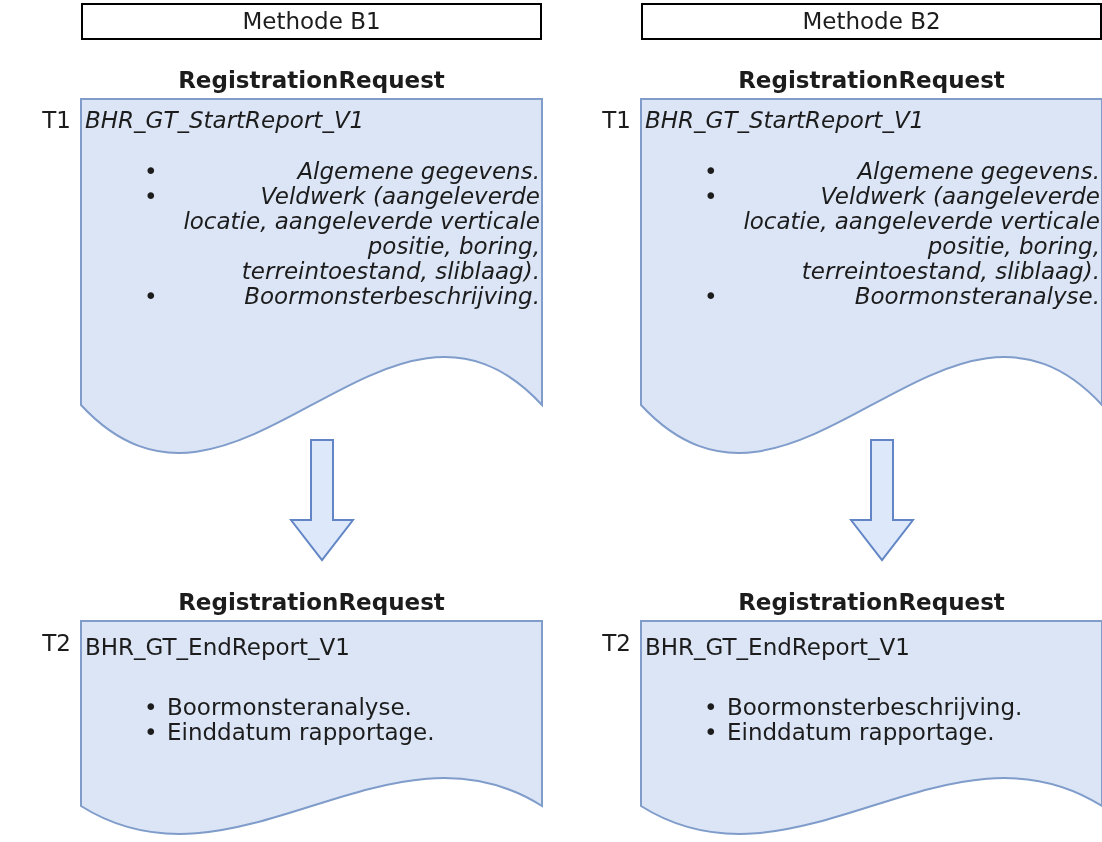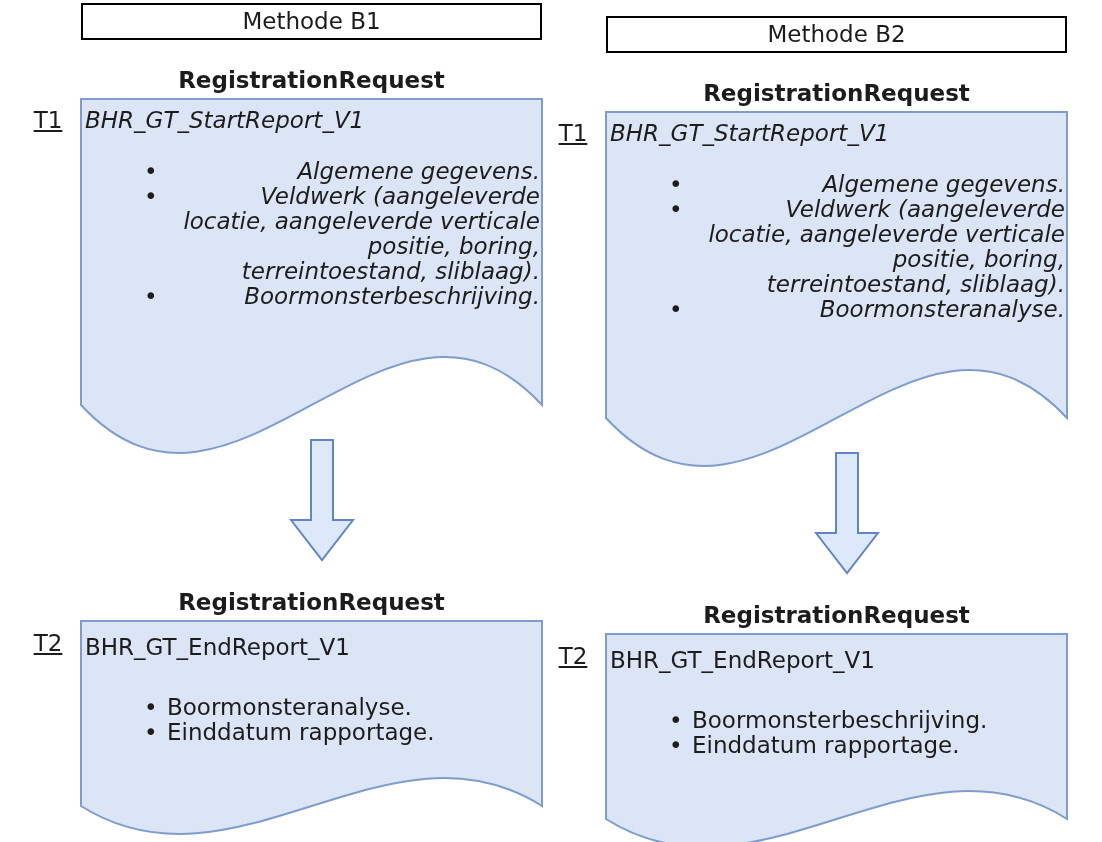--- a/index.html
+++ b/index.html
@@ -13,33 +13,33 @@
   *{box-sizing:border-box;}
   html,body{margin:0;padding:0;}
   body{
     width:1102px;height:842px;position:relative;overflow:hidden;
     background:#ffffff;color:var(--text);
     font-family:"DejaVu Sans","Liberation Sans",sans-serif;
     font-size:23px;line-height:25px;
   }
   .column{position:absolute;top:0;width:461px;height:648px;}
   .col-left{left:81px;}
-  .col-right{left:606px;margin-top:13px;}
+  .col-right{left:641px;}
 
   .methode-box{
     position:absolute;left:0;top:3px;width:461px;height:37px;
     background:#ffffff;border:2px solid var(--header-border);
     display:flex;align-items:center;justify-content:center;
   }
 
   .reg-label{position:absolute;left:0;width:461px;text-align:center;font-weight:bold;}
   .reg-t1{top:68px;}
   .reg-t2{top:590px;}
 
-  .step-label{position:absolute;left:-56px;width:46px;text-align:center;text-decoration:underline;}
+  .step-label{position:absolute;left:-56px;width:46px;text-align:right;}
   .step-t1{top:108px;}
   .step-t2{top:631px;}
 
   .doc{position:absolute;left:0;width:461px;}
   .doc-t1{top:99px;height:360px;font-style:italic;}
   .doc-t2{top:621px;height:222px;}
   .doc-svg{position:absolute;left:-1px;top:-1px;display:block;}
   .doc-path{fill:var(--document-fill);stroke:var(--document-stroke);stroke-width:2;}
 
   .doc-title{position:absolute;left:4px;white-space:nowrap;}

